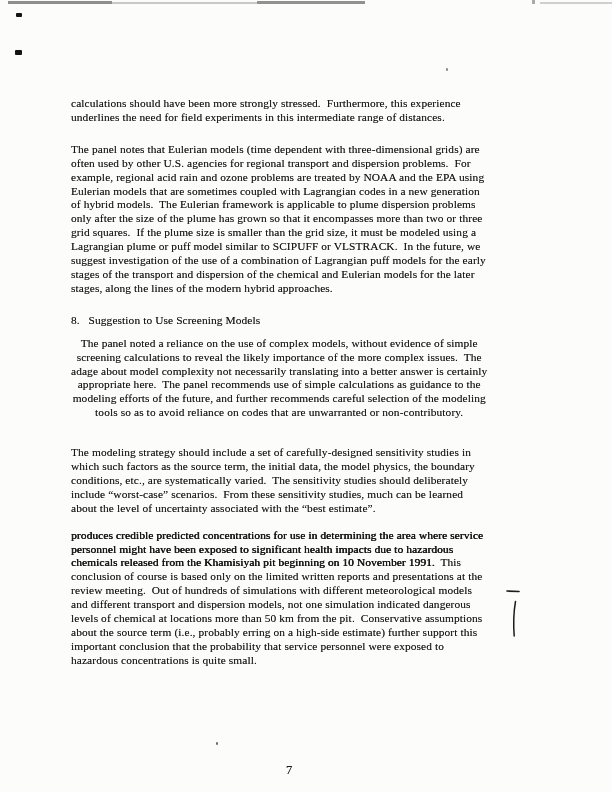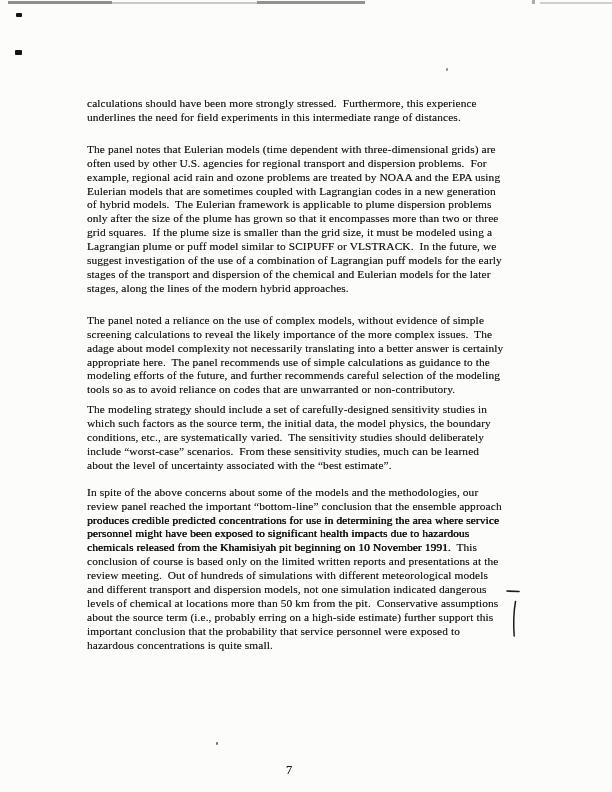--- a/index.html
+++ b/index.html
@@ -9,38 +9,38 @@
     width: 612px;
     height: 792px;
     margin: 0 auto;
     background: #fcfcfa;
     overflow: hidden;
     font-family: "Liberation Serif", "DejaVu Serif", serif;
     color: #161616;
   }
   .content {
     position: absolute;
-    left: 87px;
+    left: 71px;
     top: 97px;
     font-size: 11.4px;
     line-height: 13.9px;
     letter-spacing: 0.1px;
     text-shadow: 0 0 0.35px rgba(0,0,0,0.5);
   }
   .para, .heading {
     margin: 0;
     white-space: pre;
     font-weight: normal;
     font-size: inherit;
     line-height: inherit;
   }
   .mb-intro    { margin-bottom: 18px; }
   .mb-eulerian { margin-bottom: 18px; }
   .mb-h8       { margin-bottom: 9px;  }
-  .mb-p8       { margin-bottom: 6px; }
+  .mb-p8       { margin-bottom: 26px; text-align: center; }
   .mb-h9       { margin-bottom: 21px; }
   .mb-p9       { margin-bottom: 13px; }
   .mb-h10      { margin-bottom: 12px; }
   .emph {
     text-shadow: 0.4px 0 0.25px rgba(0,0,0,0.85), 0 0 0.35px rgba(0,0,0,0.55);
   }
   .page-number {
     position: absolute;
     left: 286px;
     top: 763px;
@@ -84,36 +84,35 @@
 example, regional acid rain and ozone problems are treated by NOAA and the EPA using
 Eulerian models that are sometimes coupled with Lagrangian codes in a new generation
 of hybrid models.  The Eulerian framework is applicable to plume dispersion problems
 only after the size of the plume has grown so that it encompasses more than two or three
 grid squares.  If the plume size is smaller than the grid size, it must be modeled using a
 Lagrangian plume or puff model similar to SCIPUFF or VLSTRACK.  In the future, we
 suggest investigation of the use of a combination of Lagrangian puff models for the early
 stages of the transport and dispersion of the chemical and Eulerian models for the later
 stages, along the lines of the modern hybrid approaches.</p>
 
+    <h2 class="heading mb-h8">8.   Suggestion to Use Screening Models</h2>
     <p class="para mb-p8">The panel noted a reliance on the use of complex models, without evidence of simple
 screening calculations to reveal the likely importance of the more complex issues.  The
 adage about model complexity not necessarily translating into a better answer is certainly
 appropriate here.  The panel recommends use of simple calculations as guidance to the
 modeling efforts of the future, and further recommends careful selection of the modeling
 tools so as to avoid reliance on codes that are unwarranted or non-contributory.</p>
 
     <p class="para mb-p9">The modeling strategy should include a set of carefully-designed sensitivity studies in
 which such factors as the source term, the initial data, the model physics, the boundary
 conditions, etc., are systematically varied.  The sensitivity studies should deliberately
 include “worst-case” scenarios.  From these sensitivity studies, much can be learned
 about the level of uncertainty associated with the “best estimate”.</p>
 
-    <p class="para"><span>In spite of the above concerns about some of the models and the methodologies, our
-review panel reached the important “bottom-line” conclusion that the ensemble approach
-</span><span class="emph">produces credible predicted concentrations for use in determining the area where service
+    <p class="para"><span class="emph">produces credible predicted concentrations for use in determining the area where service
 personnel might have been exposed to significant health impacts due to hazardous
 chemicals released from the Khamisiyah pit beginning on 10 November 1991.</span><span>  This
 conclusion of course is based only on the limited written reports and presentations at the
 review meeting.  Out of hundreds of simulations with different meteorological models
 and different transport and dispersion models, not one simulation indicated dangerous
 levels of chemical at locations more than 50 km from the pit.  Conservative assumptions
 about the source term (i.e., probably erring on a high-side estimate) further support this
 important conclusion that the probability that service personnel were exposed to
 hazardous concentrations is quite small.</span></p>
   </main>

